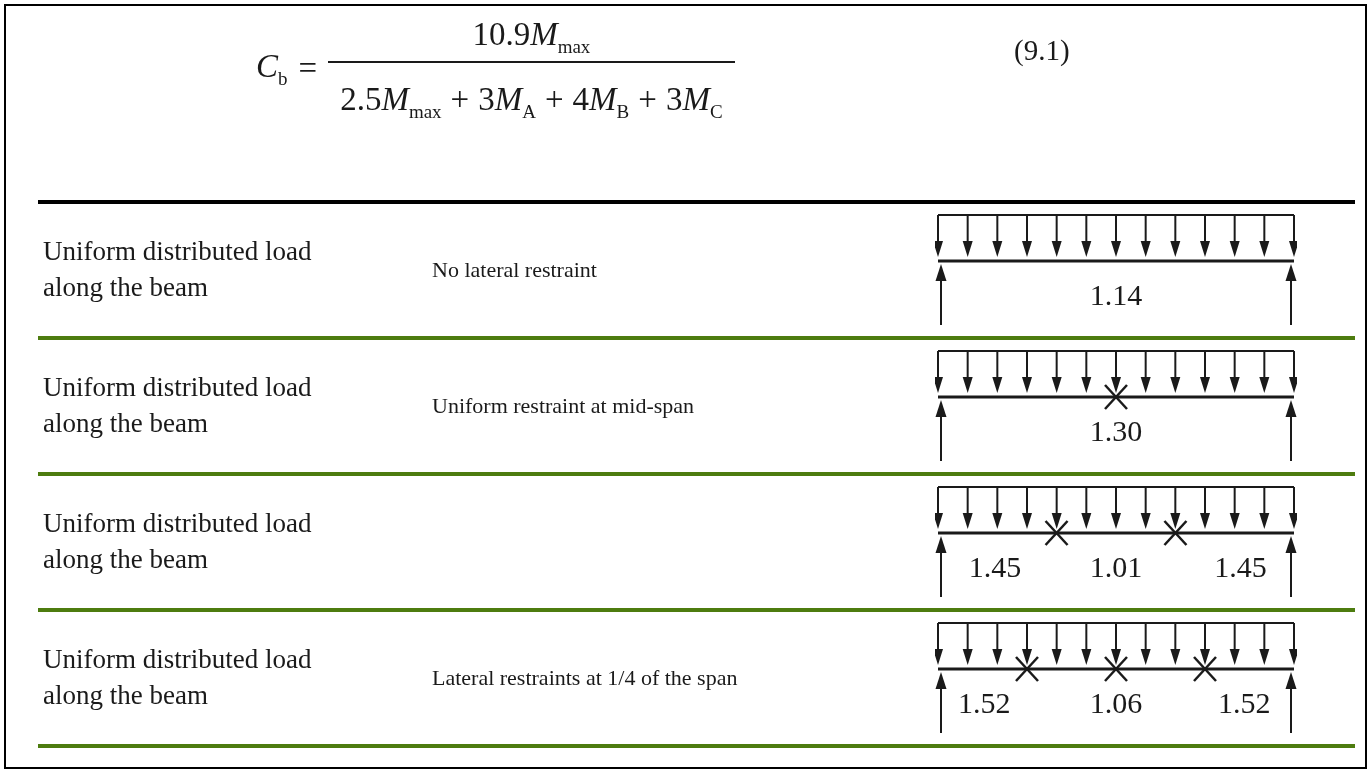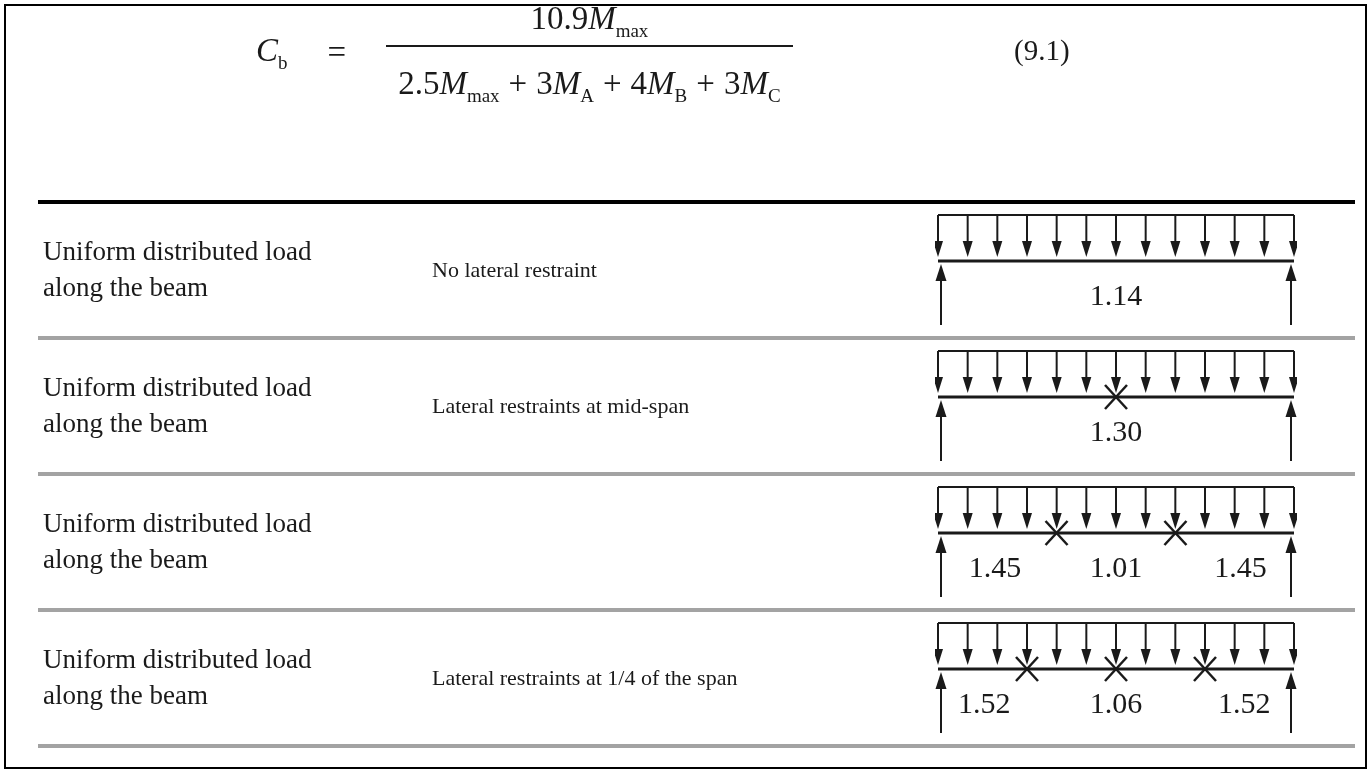--- a/index.html
+++ b/index.html
@@ -4,33 +4,33 @@
 <style>
   html,body{margin:0;padding:0;}
   body{
     width:1371px;height:773px;position:relative;overflow:hidden;
     background:#ffffff;color:#1a1a1a;
     font-family:"Liberation Serif","DejaVu Serif",serif;
   }
   .frame{position:absolute;inset:4px;border:2px solid #000;}
 
   
-  .equation{position:absolute;left:256px;top:0;display:flex;align-items:center;font-size:33px;gap:29px;}
+  .equation{position:absolute;left:256px;top:16px;display:flex;align-items:center;font-size:33px;}
   .equation .var{font-style:italic;}
   .equation sub{font-size:19px;line-height:1;font-family:Liberation Serif, serif;}
   .eq-sign{margin:0 11px;}
   .frac{display:inline-flex;flex-direction:column;align-items:center;}
   .num{padding:0 8px 5px;white-space:nowrap;}
   .den{border-top:2px solid #1a1a1a;padding:18px 12px 0;white-space:nowrap;}
   .den .op{margin:0 9px;}
   .eq-number{position:absolute;left:1014px;top:34px;font-weight:normal;font-size:29px;}
 
   
   .cb-table{position:absolute;left:38px;top:200px;width:1317px;border-top:4px solid #000;}
-  .t-row{position:relative;height:132px;border-bottom:4px solid #a3a3a3;}
+  .t-row{position:relative;height:132px;border-bottom:4px solid #4d7c0f;}
   .load{position:absolute;left:5px;top:50%;transform:translateY(-50%);
         width:330px;font-size:27px;line-height:1.32;}
   .restraint{position:absolute;left:394px;top:50%;transform:translateY(-50%);
         font-size:22px;white-space:nowrap;}
   .diagram{position:absolute;left:897px;top:5px;width:362px;height:122px;}
   svg text{font-family:"Liberation Serif","DejaVu Serif",serif;}
 </style>
 </head>
 <body>
 
@@ -83,21 +83,21 @@
         <line x1="6" y1="70" x2="6" y2="116" stroke="#1a1a1a" stroke-width="2"></line>
         <polygon points="6,55 0.5,72 11.5,72" fill="#1a1a1a"></polygon>
         <line x1="356" y1="70" x2="356" y2="116" stroke="#1a1a1a" stroke-width="2"></line>
         <polygon points="356,55 350.5,72 361.5,72" fill="#1a1a1a"></polygon>
         <text x="181" y="96" text-anchor="middle" font-size="30" fill="#1a1a1a">1.14</text>
       </svg>
   </div>
 
   <div class="t-row">
     <div class="load">Uniform distributed load along the beam</div>
-    <div class="restraint">Lateral restraints at mid-span</div>
+    <div class="restraint">Uniform restraint at mid-span</div>
     <svg class="diagram" viewBox="0 0 362 122">
         <line x1="3" y1="6" x2="359" y2="6" stroke="#1a1a1a" stroke-width="2"></line>
         <line x1="3" y1="6" x2="3" y2="33" stroke="#1a1a1a" stroke-width="2"></line>
         <polygon points="-2,32 8,32 3,48" fill="#1a1a1a"></polygon>
         <line x1="32.66666666666667" y1="6" x2="32.66666666666667" y2="33" stroke="#1a1a1a" stroke-width="2"></line>
         <polygon points="27.66666666666667,32 37.66666666666667,32 32.66666666666667,48" fill="#1a1a1a"></polygon>
         <line x1="62.333333333333336" y1="6" x2="62.333333333333336" y2="33" stroke="#1a1a1a" stroke-width="2"></line>
         <polygon points="57.333333333333336,32 67.33333333333334,32 62.333333333333336,48" fill="#1a1a1a"></polygon>
         <line x1="92" y1="6" x2="92" y2="33" stroke="#1a1a1a" stroke-width="2"></line>
         <polygon points="87,32 97,32 92,48" fill="#1a1a1a"></polygon>

